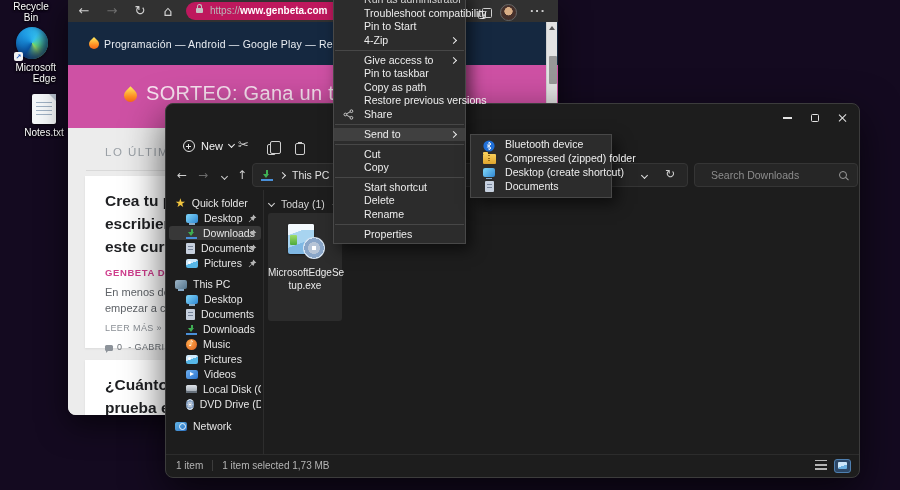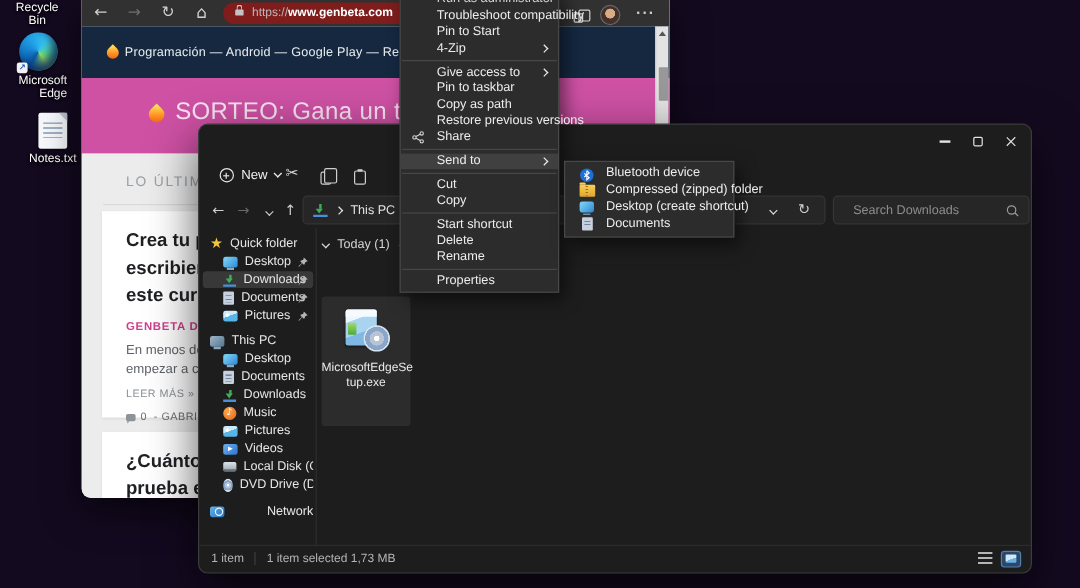--- a/index.html
+++ b/index.html
@@ -91,21 +91,21 @@
   .wcls{width:10px;height:10px;}
   .wcls::before,.wcls::after{content:"";position:absolute;left:4.4px;top:0;width:1.2px;height:10px;background:#e3e3e3;}
   .wcls::before{transform:rotate(45deg);}
   .wcls::after{transform:rotate(-45deg);}
 
   
   .browser{left:68px;top:0;width:490px;height:415px;border-radius:0 0 8px 8px;overflow:hidden;
     box-shadow:0 10px 30px rgba(0,0,0,.6);background:#ececec;z-index:2;}
   .b-toolbar{position:absolute;left:0;top:0;right:0;height:22px;background:#313131;}
   .b-tool-ic{position:absolute;top:0;height:22px;line-height:22px;color:#cfcfcf;font-size:13px;text-align:center;width:20px;}
-  .b-addr{position:absolute;left:118px;top:2px;width:278px;height:18px;border-radius:9px;background:#7f1d1d;
+  .b-addr{position:absolute;left:118px;top:2px;width:278px;height:18px;border-radius:9px;background:#be185d;
     color:#b9b9b9;font-size:10px;line-height:18px;padding-left:24px;white-space:nowrap;}
   .b-addr b{color:#fff;font-weight:bold;}
   .b-navy{position:absolute;left:0;top:22px;right:0;height:43px;background:#152840;}
   .b-navtext{position:absolute;left:36px;top:16px;color:#e9edf2;font-size:10.5px;letter-spacing:.2px;white-space:nowrap;}
   .b-pink{position:absolute;left:0;top:65px;right:0;height:63px;background:#ce51a4;}
   .b-pinktext{position:absolute;left:78px;top:17px;color:#f9e3f1;font-size:20px;letter-spacing:.3px;white-space:nowrap;}
   .b-page{position:absolute;left:0;top:128px;right:0;bottom:0;background:#ececec;}
   .b-section{position:absolute;left:37px;top:18px;color:#9aa0a6;font-size:11.5px;letter-spacing:1.5px;}
   .b-hr{position:absolute;left:18px;top:42px;right:0;border-top:1px solid #d9d9d9;}
   .b-card{position:absolute;left:17px;width:275px;background:#fff;box-shadow:0 1px 2px rgba(0,0,0,.08);}
@@ -136,21 +136,21 @@
   .e-divider{position:absolute;left:97px;top:0;bottom:0;width:1px;background:#2d2d2d;}
   .e-side{position:absolute;left:0;top:0;bottom:0;width:97px;font-size:10.5px;color:#e6e6e6;}
   .s-row{position:absolute;left:3px;right:2px;height:14px;display:flex;align-items:center;gap:6px;border-radius:3px;padding-left:6px;}
   .s-row .lbl{white-space:nowrap;overflow:hidden;}
   .s-row.child{padding-left:17px;}
   .s-row.hl{background:#383838;}
   .s-pin{position:absolute;right:4px;top:3px;}
   .e-content{position:absolute;left:98px;top:0;right:0;bottom:0;}
   .e-group{position:absolute;left:5px;top:8px;color:#d5d5d5;font-size:10.5px;display:flex;align-items:center;gap:7px;}
   .e-gline{width:18px;height:1px;background:#4a4a4a;}
-  .e-tile{position:absolute;left:4px;top:23px;width:74px;height:108px;background:#2c2c2c;border-radius:3px;text-align:center;margin-top:34px;}
+  .e-tile{position:absolute;left:4px;top:23px;width:74px;height:108px;background:#2c2c2c;border-radius:3px;text-align:center;}
   .e-fileicon{position:absolute;left:17px;top:8px;width:40px;height:40px;}
   .fi-box{position:absolute;left:3px;top:3px;width:26px;height:30px;background:linear-gradient(160deg,#eef6fd 0 28%,#a8d4f0 29% 60%,#7fb8e4 61%);border-radius:2px;box-shadow:0 1px 2px rgba(0,0,0,.5);}
   .fi-box::before{content:"";position:absolute;left:0;top:0;width:26px;height:6px;background:#f4fafe;border-radius:2px 2px 0 0;}
   .fi-green{position:absolute;left:5px;top:14px;width:7px;height:10px;background:linear-gradient(#9fdc6a,#4daa3c);border-radius:1px;}
   .fi-cd{position:absolute;right:0;bottom:2px;width:22px;height:22px;}
   .e-filelabel{position:absolute;left:0;right:0;top:54px;color:#eaeaea;font-size:10px;line-height:12.5px;}
   .e-status{position:absolute;left:0;right:0;bottom:0;height:23px;border-top:1px solid #2c2c2c;color:#b4b4b4;font-size:10px;text-align:right;}
   .e-stat-l{position:absolute;left:10px;top:4.5px;display:flex;gap:9px;align-items:center;}
   .e-stat-div{width:1px;height:11px;background:#3c3c3c;}
   .e-stat-r{position:absolute;right:8px;top:3.5px;display:flex;gap:7px;align-items:center;}
@@ -355,21 +355,21 @@
         <span class="lbl">Videos</span>
       </div>
       <div class="s-row child" style="top:192px;">
         <span class="ico dsk"></span>
         <span class="lbl">Local Disk (C:)</span>
       </div>
       <div class="s-row child" style="top:207px;">
         <span class="ico cd" style="width:11px;height:11px;"></span>
         <span class="lbl">DVD Drive (D:) DV</span>
       </div>
-      <div class="s-row" style="top:229px;justify-content:space-between;">
+      <div class="s-row" style="top:229px;">
         <span class="ico net"></span>
         <span class="lbl">Network</span>
       </div>
     </div>
     <div class="e-divider"></div>
 
     <div class="e-content">
       <div class="e-group">
         <span class="chv d" style="margin-top:-2px;"></span>
         <span>Today (1)</span>

